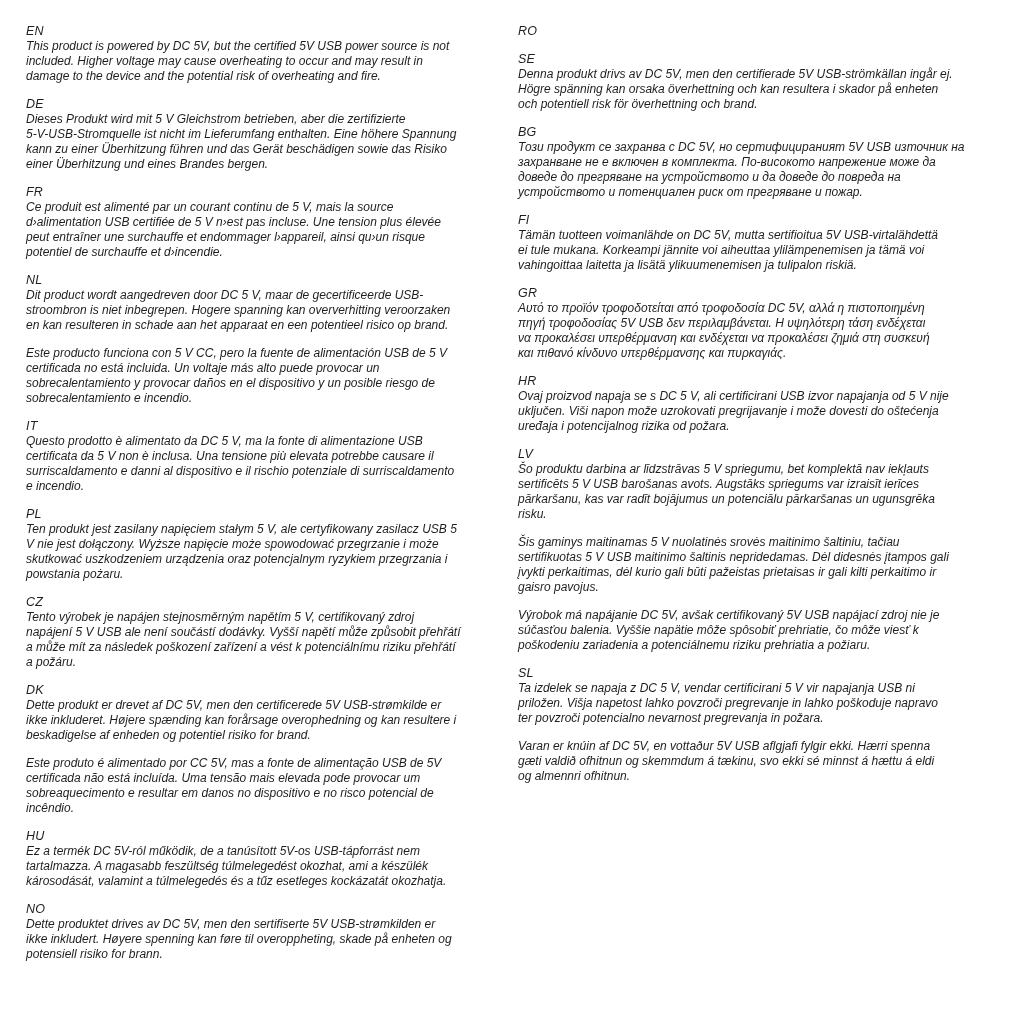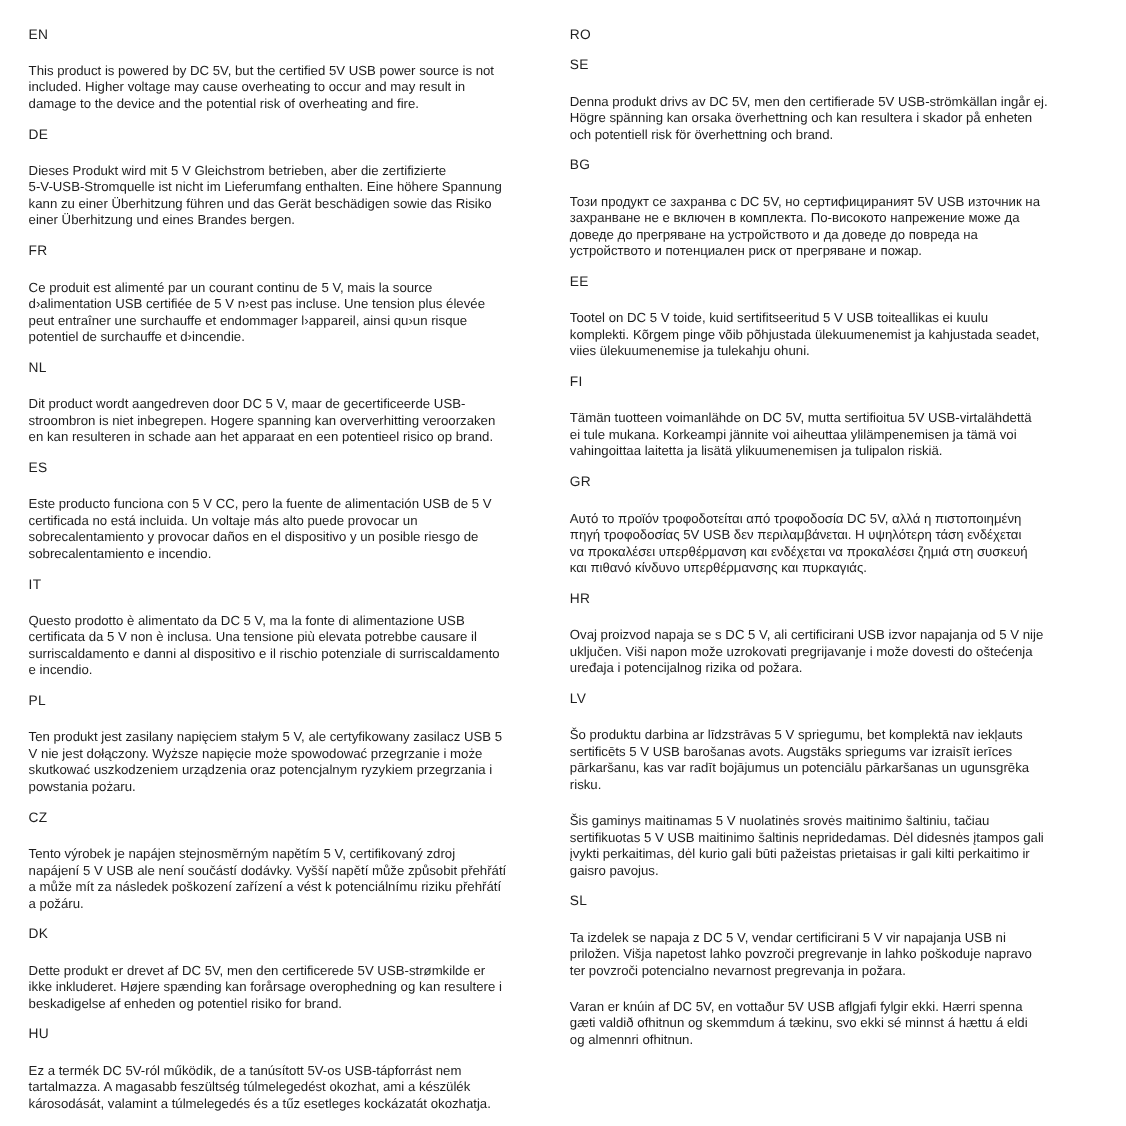--- a/index.html
+++ b/index.html
@@ -12,40 +12,40 @@
   }
   .page {
     box-sizing: border-box;
     width: 1024px;
     height: 1024px;
     padding: 24px 4px 8px 26px;
     font-family: "Liberation Sans", "DejaVu Sans", sans-serif;
     color: #1e1e1e;
     display: flex;
     gap: 8px;
+    font-style: italic;
   }
   .column {
     width: 484px;
     flex: 0 0 484px;
   }
   .lang-section {
     margin-bottom: 13px;
   }
   .lang-code {
     font-size: 12.5px;
     line-height: 15px;
     font-weight: 400;
     letter-spacing: 0.2px;
   }
   .lang-text {
     font-size: 12px;
     line-height: 15px;
     white-space: pre-line;
     letter-spacing: 0px;
-    margin-top: 18px;
   }
 </style>
 </head>
 <body>
 
 <div class="page">
   <div class="column" id="left-column">
   <div class="lang-section">
     <div class="lang-code">EN</div>
     <div class="lang-text">This product is powered by DC 5V, but the certified 5V USB power source is not
@@ -70,21 +70,20 @@
   </div>
 
   <div class="lang-section">
     <div class="lang-code">NL</div>
     <div class="lang-text">Dit product wordt aangedreven door DC 5 V, maar de gecertificeerde USB-
 stroombron is niet inbegrepen. Hogere spanning kan oververhitting veroorzaken
 en kan resulteren in schade aan het apparaat en een potentieel risico op brand.</div>
   </div>
 
   <div class="lang-section">
-    <div class="lang-code">ES</div>
     <div class="lang-text">Este producto funciona con 5 V CC, pero la fuente de alimentación USB de 5 V
 certificada no está incluida. Un voltaje más alto puede provocar un
 sobrecalentamiento y provocar daños en el dispositivo y un posible riesgo de
 sobrecalentamiento e incendio.</div>
   </div>
 
   <div class="lang-section">
     <div class="lang-code">IT</div>
     <div class="lang-text">Questo prodotto è alimentato da DC 5 V, ma la fonte di alimentazione USB
 certificata da 5 V non è inclusa. Una tensione più elevata potrebbe causare il
@@ -109,20 +108,24 @@
   </div>
 
   <div class="lang-section">
     <div class="lang-code">DK</div>
     <div class="lang-text">Dette produkt er drevet af DC 5V, men den certificerede 5V USB-strømkilde er
 ikke inkluderet. Højere spænding kan forårsage overophedning og kan resultere i
 beskadigelse af enheden og potentiel risiko for brand.</div>
   </div>
 
   <div class="lang-section">
+    <div class="lang-text">Este produto é alimentado por CC 5V, mas a fonte de alimentação USB de 5V
+certificada não está incluída. Uma tensão mais elevada pode provocar um
+sobreaquecimento e resultar em danos no dispositivo e no risco potencial de
+incêndio.</div>
   </div>
 
   <div class="lang-section">
     <div class="lang-code">HU</div>
     <div class="lang-text">Ez a termék DC 5V-ról működik, de a tanúsított 5V-os USB-tápforrást nem
 tartalmazza. A magasabb feszültség túlmelegedést okozhat, ami a készülék
 károsodását, valamint a túlmelegedés és a tűz esetleges kockázatát okozhatja.</div>
   </div>
 
   <div class="lang-section">
@@ -145,26 +148,20 @@
   </div>
 
   <div class="lang-section">
     <div class="lang-code">BG</div>
     <div class="lang-text">Този продукт се захранва с DC 5V, но сертифицираният 5V USB източник на
 захранване не е включен в комплекта. По-високото напрежение може да
 доведе до прегряване на устройството и да доведе до повреда на
 устройството и потенциален риск от прегряване и пожар.</div>
   </div>
 
-  <div class="lang-section">
-    <div class="lang-code">EE</div>
-    <div class="lang-text">Tootel on DC 5 V toide, kuid sertifitseeritud 5 V USB toiteallikas ei kuulu
-komplekti. Kõrgem pinge võib põhjustada ülekuumenemist ja kahjustada seadet,
-viies ülekuumenemise ja tulekahju ohuni.</div>
-  </div>
 
   <div class="lang-section">
     <div class="lang-code">FI</div>
     <div class="lang-text">Tämän tuotteen voimanlähde on DC 5V, mutta sertifioitua 5V USB-virtalähdettä
 ei tule mukana. Korkeampi jännite voi aiheuttaa ylilämpenemisen ja tämä voi
 vahingoittaa laitetta ja lisätä ylikuumenemisen ja tulipalon riskiä.</div>
   </div>
 
   <div class="lang-section">
     <div class="lang-code">GR</div>
@@ -190,20 +187,23 @@
   </div>
 
   <div class="lang-section">
     <div class="lang-text">Šis gaminys maitinamas 5 V nuolatinės srovės maitinimo šaltiniu, tačiau
 sertifikuotas 5 V USB maitinimo šaltinis nepridedamas. Dėl didesnės įtampos gali
 įvykti perkaitimas, dėl kurio gali būti pažeistas prietaisas ir gali kilti perkaitimo ir
 gaisro pavojus.</div>
   </div>
 
   <div class="lang-section">
+    <div class="lang-text">Výrobok má napájanie DC 5V, avšak certifikovaný 5V USB napájací zdroj nie je
+súčasťou balenia. Vyššie napätie môže spôsobiť prehriatie, čo môže viesť k
+poškodeniu zariadenia a potenciálnemu riziku prehriatia a požiaru.</div>
   </div>
 
   <div class="lang-section">
     <div class="lang-code">SL</div>
     <div class="lang-text">Ta izdelek se napaja z DC 5 V, vendar certificirani 5 V vir napajanja USB ni
 priložen. Višja napetost lahko povzroči pregrevanje in lahko poškoduje napravo
 ter povzroči potencialno nevarnost pregrevanja in požara.</div>
   </div>
 
   <div class="lang-section">

